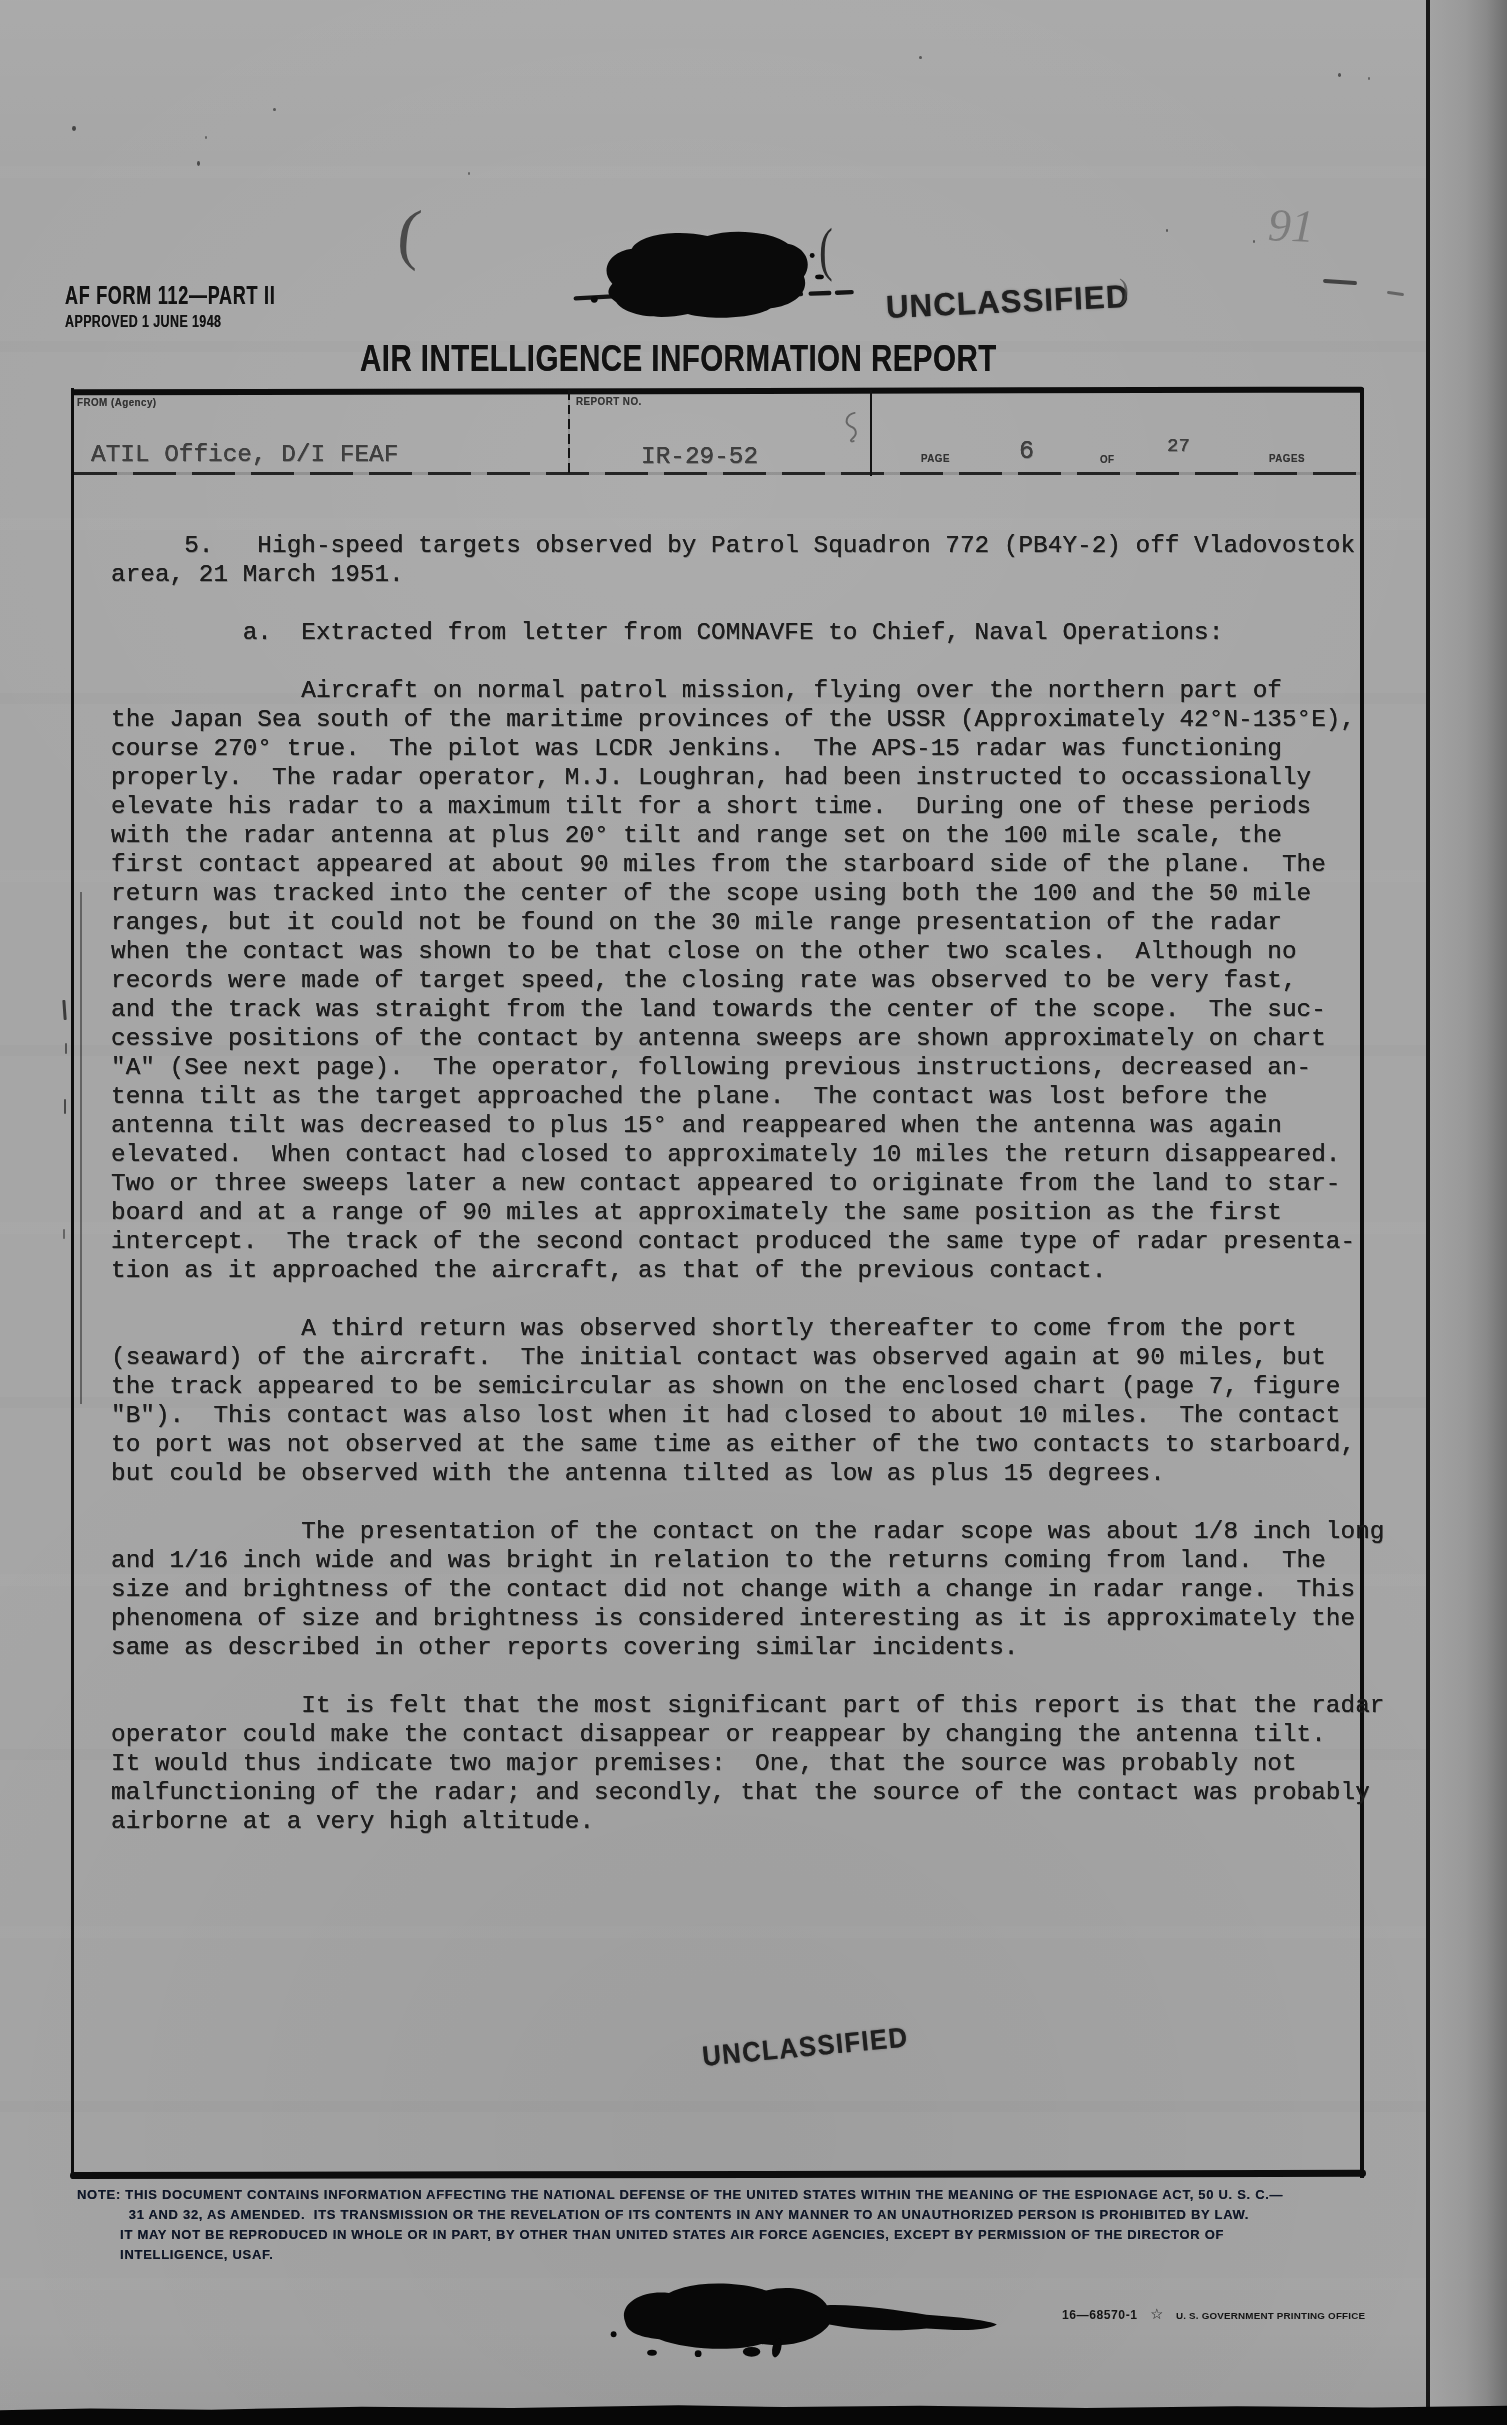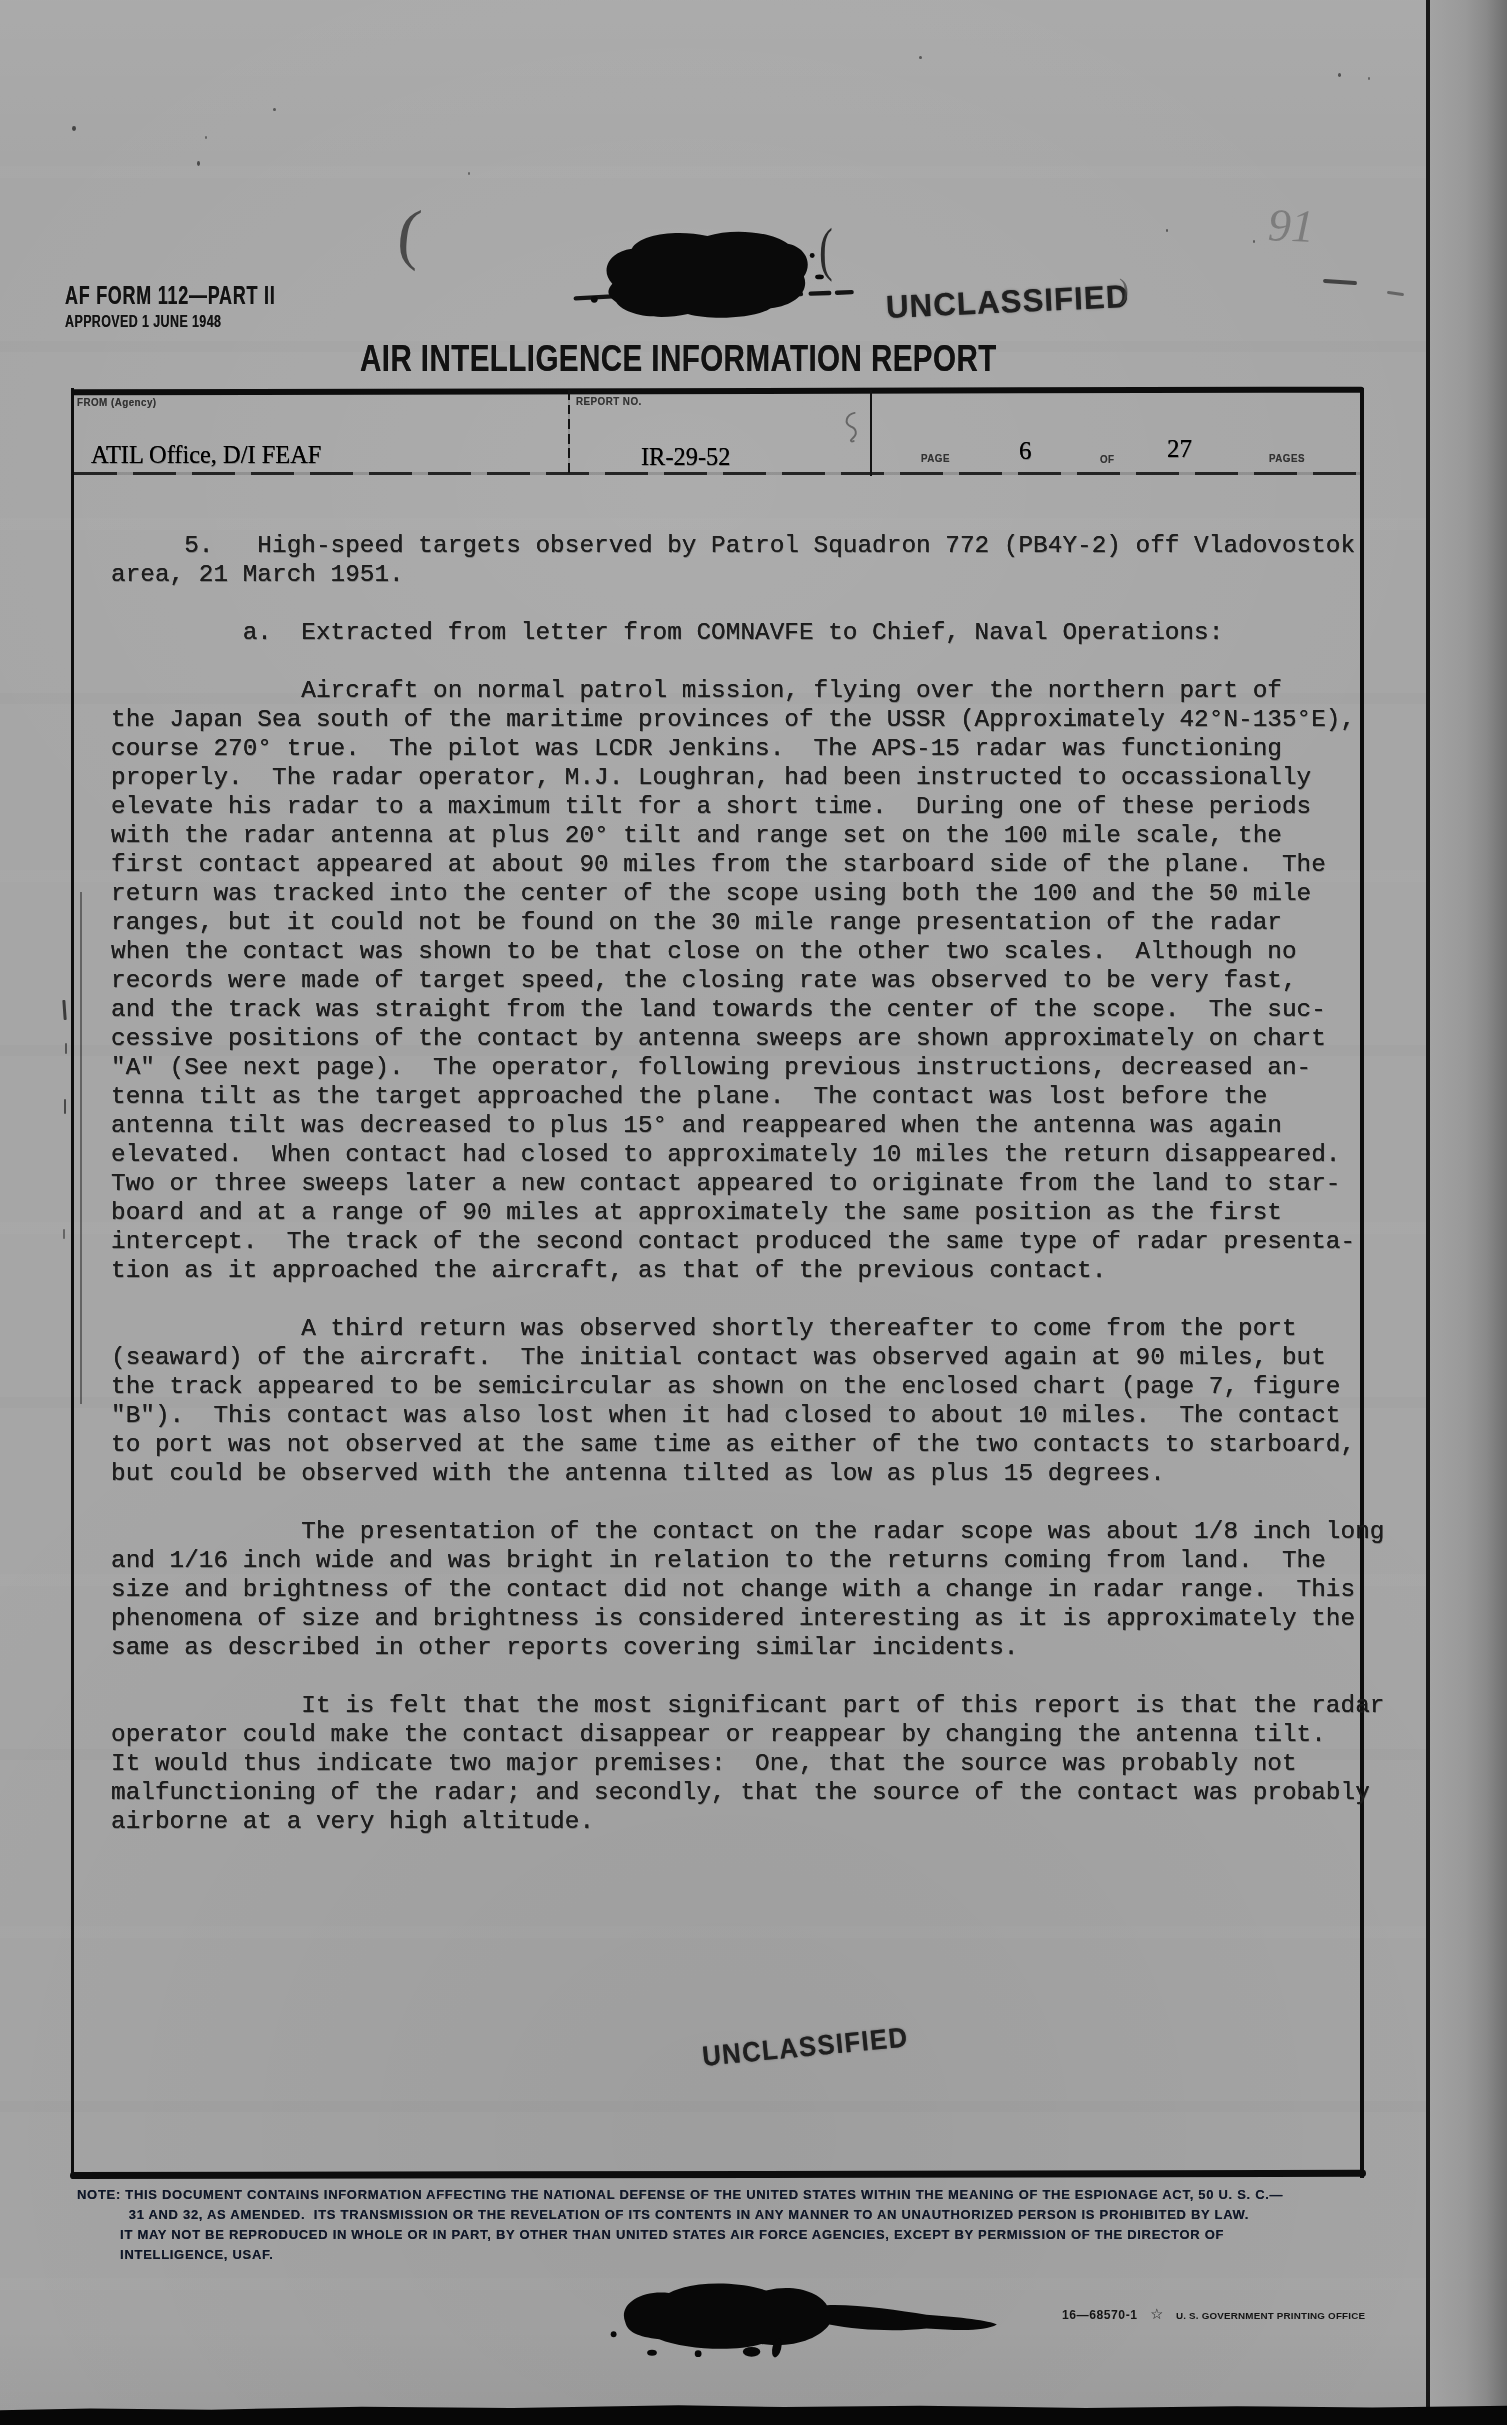--- a/index.html
+++ b/index.html
@@ -46,26 +46,26 @@
   .rule-left{left:71px;top:388px;width:2.9px;height:1790px;}
   .rule-right{left:1360px;top:388px;width:3.9px;height:1790px;}
   .rule-left-double{left:80px;top:892px;width:1.5px;height:512px;background:#111;opacity:.45;}
   .rule-dashed-h{left:74px;top:472px;width:1286px;height:2.9px;opacity:.9;
     background:repeating-linear-gradient(90deg,#151515 0 43px, rgba(21,21,21,0.18) 43px 59px);}
   .rule-dashed-v{left:568px;top:390px;width:2px;height:83px;
     background:repeating-linear-gradient(180deg,#131313 0 9.8px, rgba(19,19,19,0.15) 9.8px 14.6px);}
   .rule-solid-v{left:870px;top:390px;width:2.4px;height:86px;background:#121212;}
   
   .field-label{font-size:11.2px;font-weight:700;letter-spacing:0.5px;color:#1e1e1e;transform:scaleX(0.88);transform-origin:0 0;white-space:nowrap;opacity:.85;text-shadow:0 0 0.5px rgba(0,0,0,0.5);}
-  .typed{font-family:Liberation Serif, serif;color:#000000;white-space:nowrap;
+  .typed{font-family:Liberation Mono, monospace;color:#404040;white-space:nowrap;
     text-shadow:0 0 0.5px rgba(20,20,20,0.85), 0.5px 0.5px 0.5px rgba(40,40,40,0.35);}
   .from-value{left:91px;top:441px;font-size:24.4px;}
   .report-no-value{left:641px;top:443px;font-size:24.4px;}
   .page-number{left:1019px;top:437px;font-size:25px;}
-  .total-pages{left:1167px;top:435px;font-size:25px;}
+  .total-pages{left:1167px;top:435px;font-size:19px;}
   
   .body-text{
     left:90px;top:531px;width:1316px;
     font-family:"Liberation Mono","DejaVu Sans Mono",monospace;
     font-size:24.4px;line-height:29px;white-space:pre;color:#1d1d1d;
     text-shadow:0 0 0.5px rgba(20,20,20,0.85), 0.5px 0.6px 0.5px rgba(40,40,40,0.35);
     margin-left:21px;
   }
   
   .security-note{

